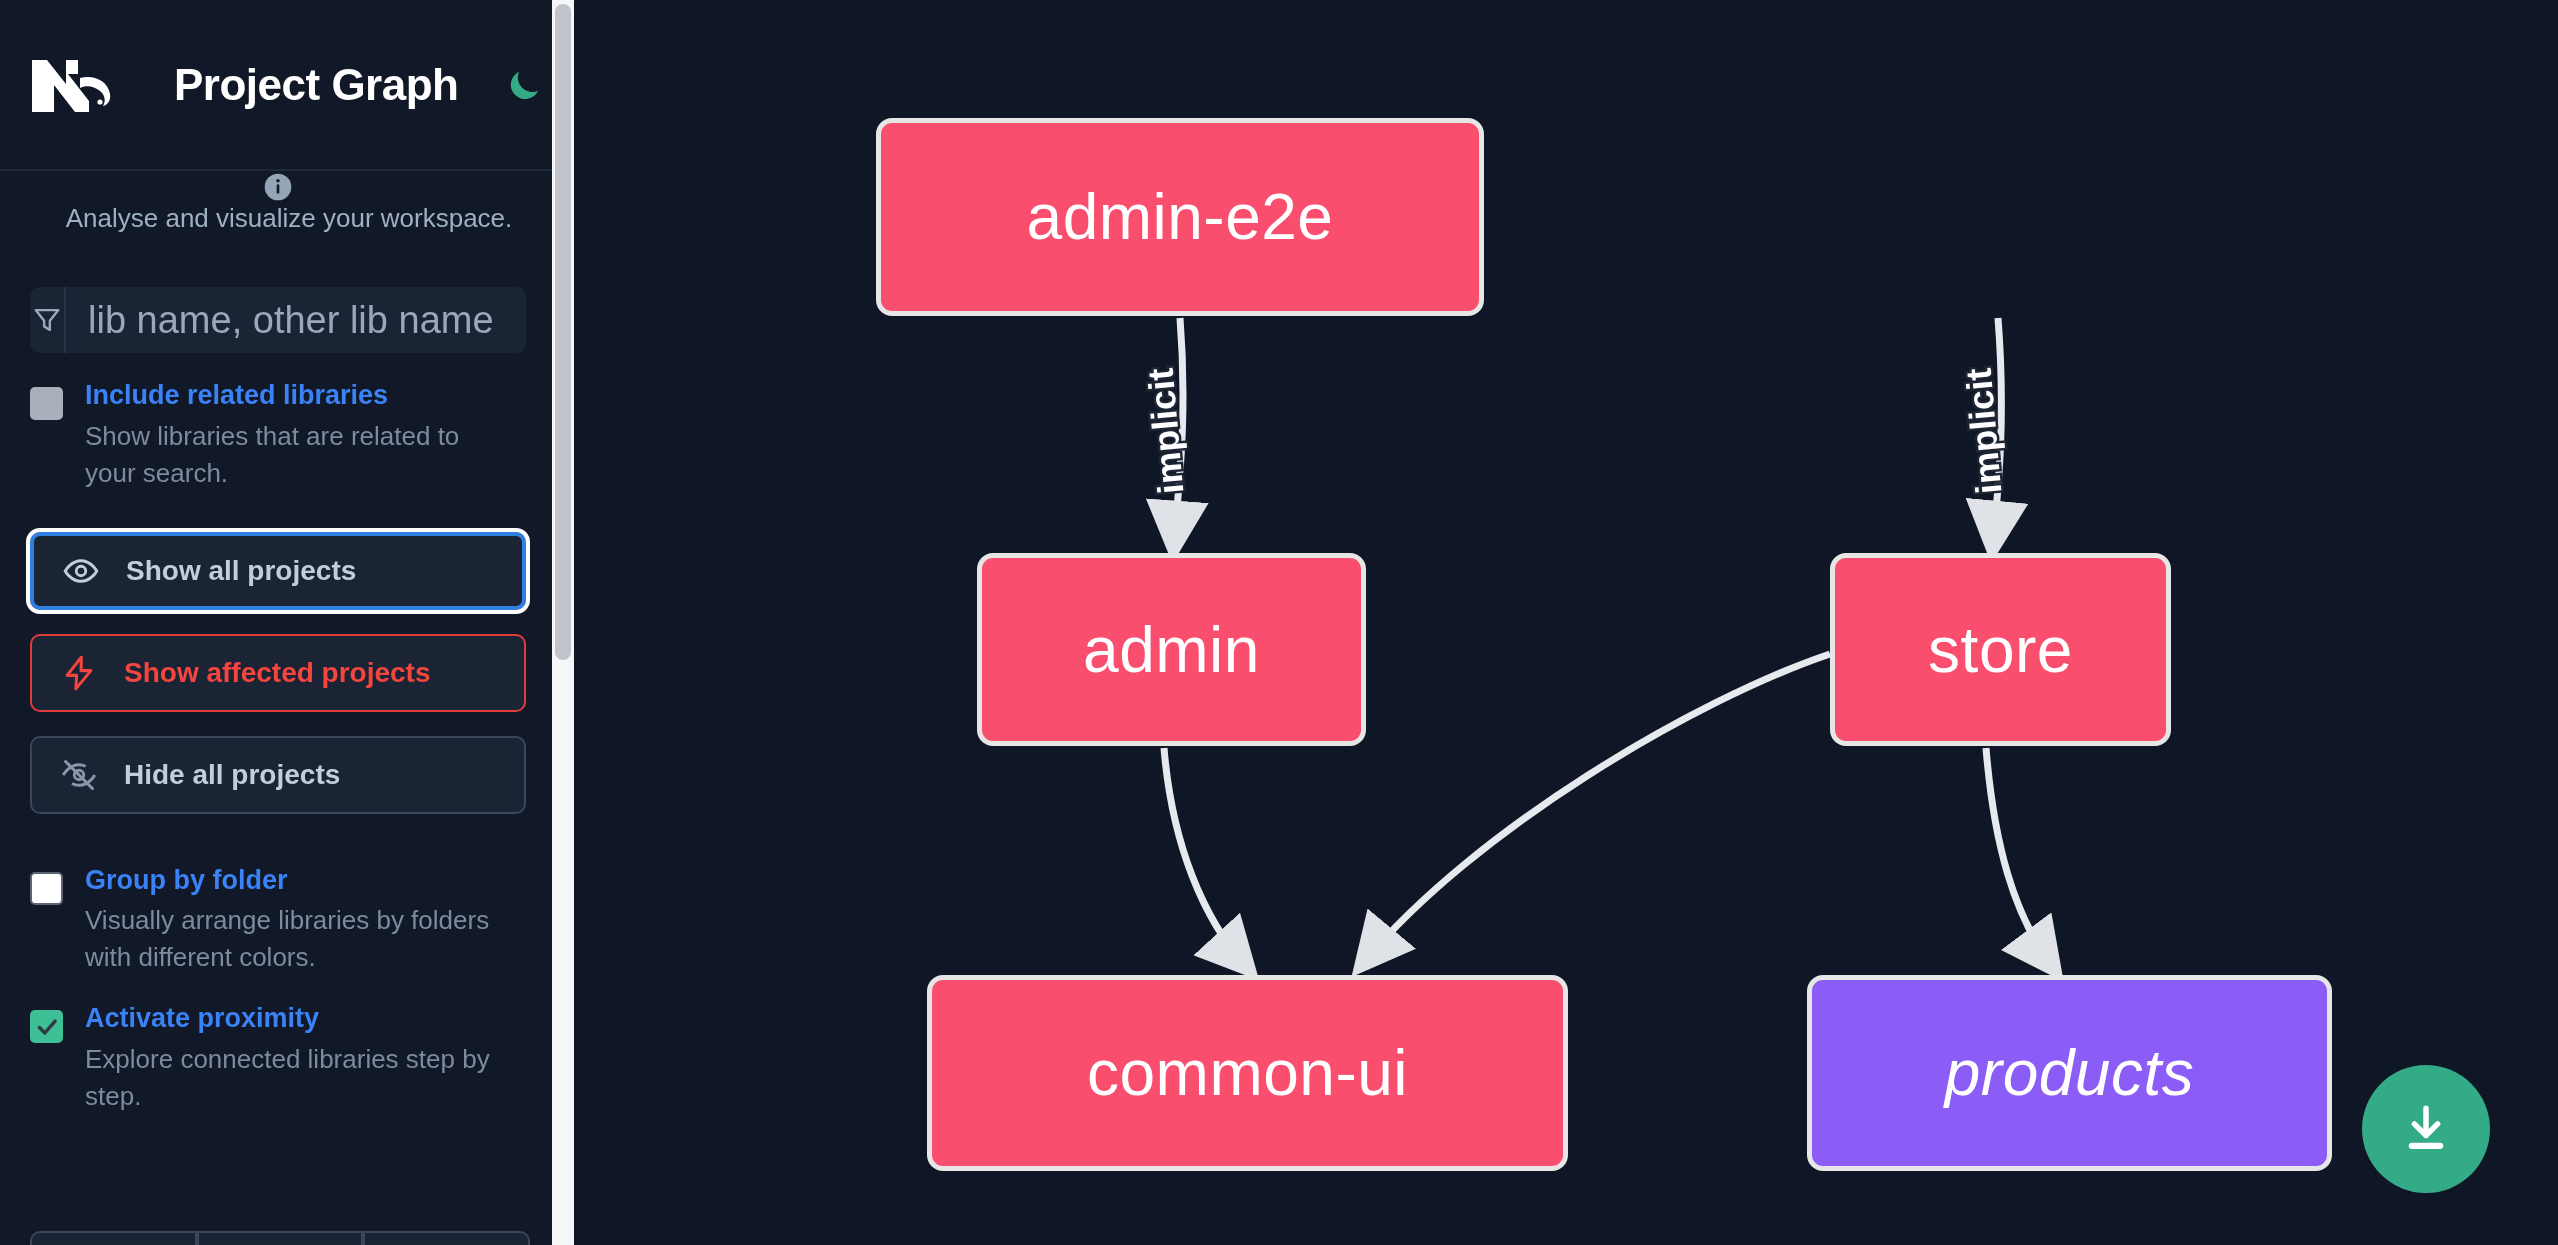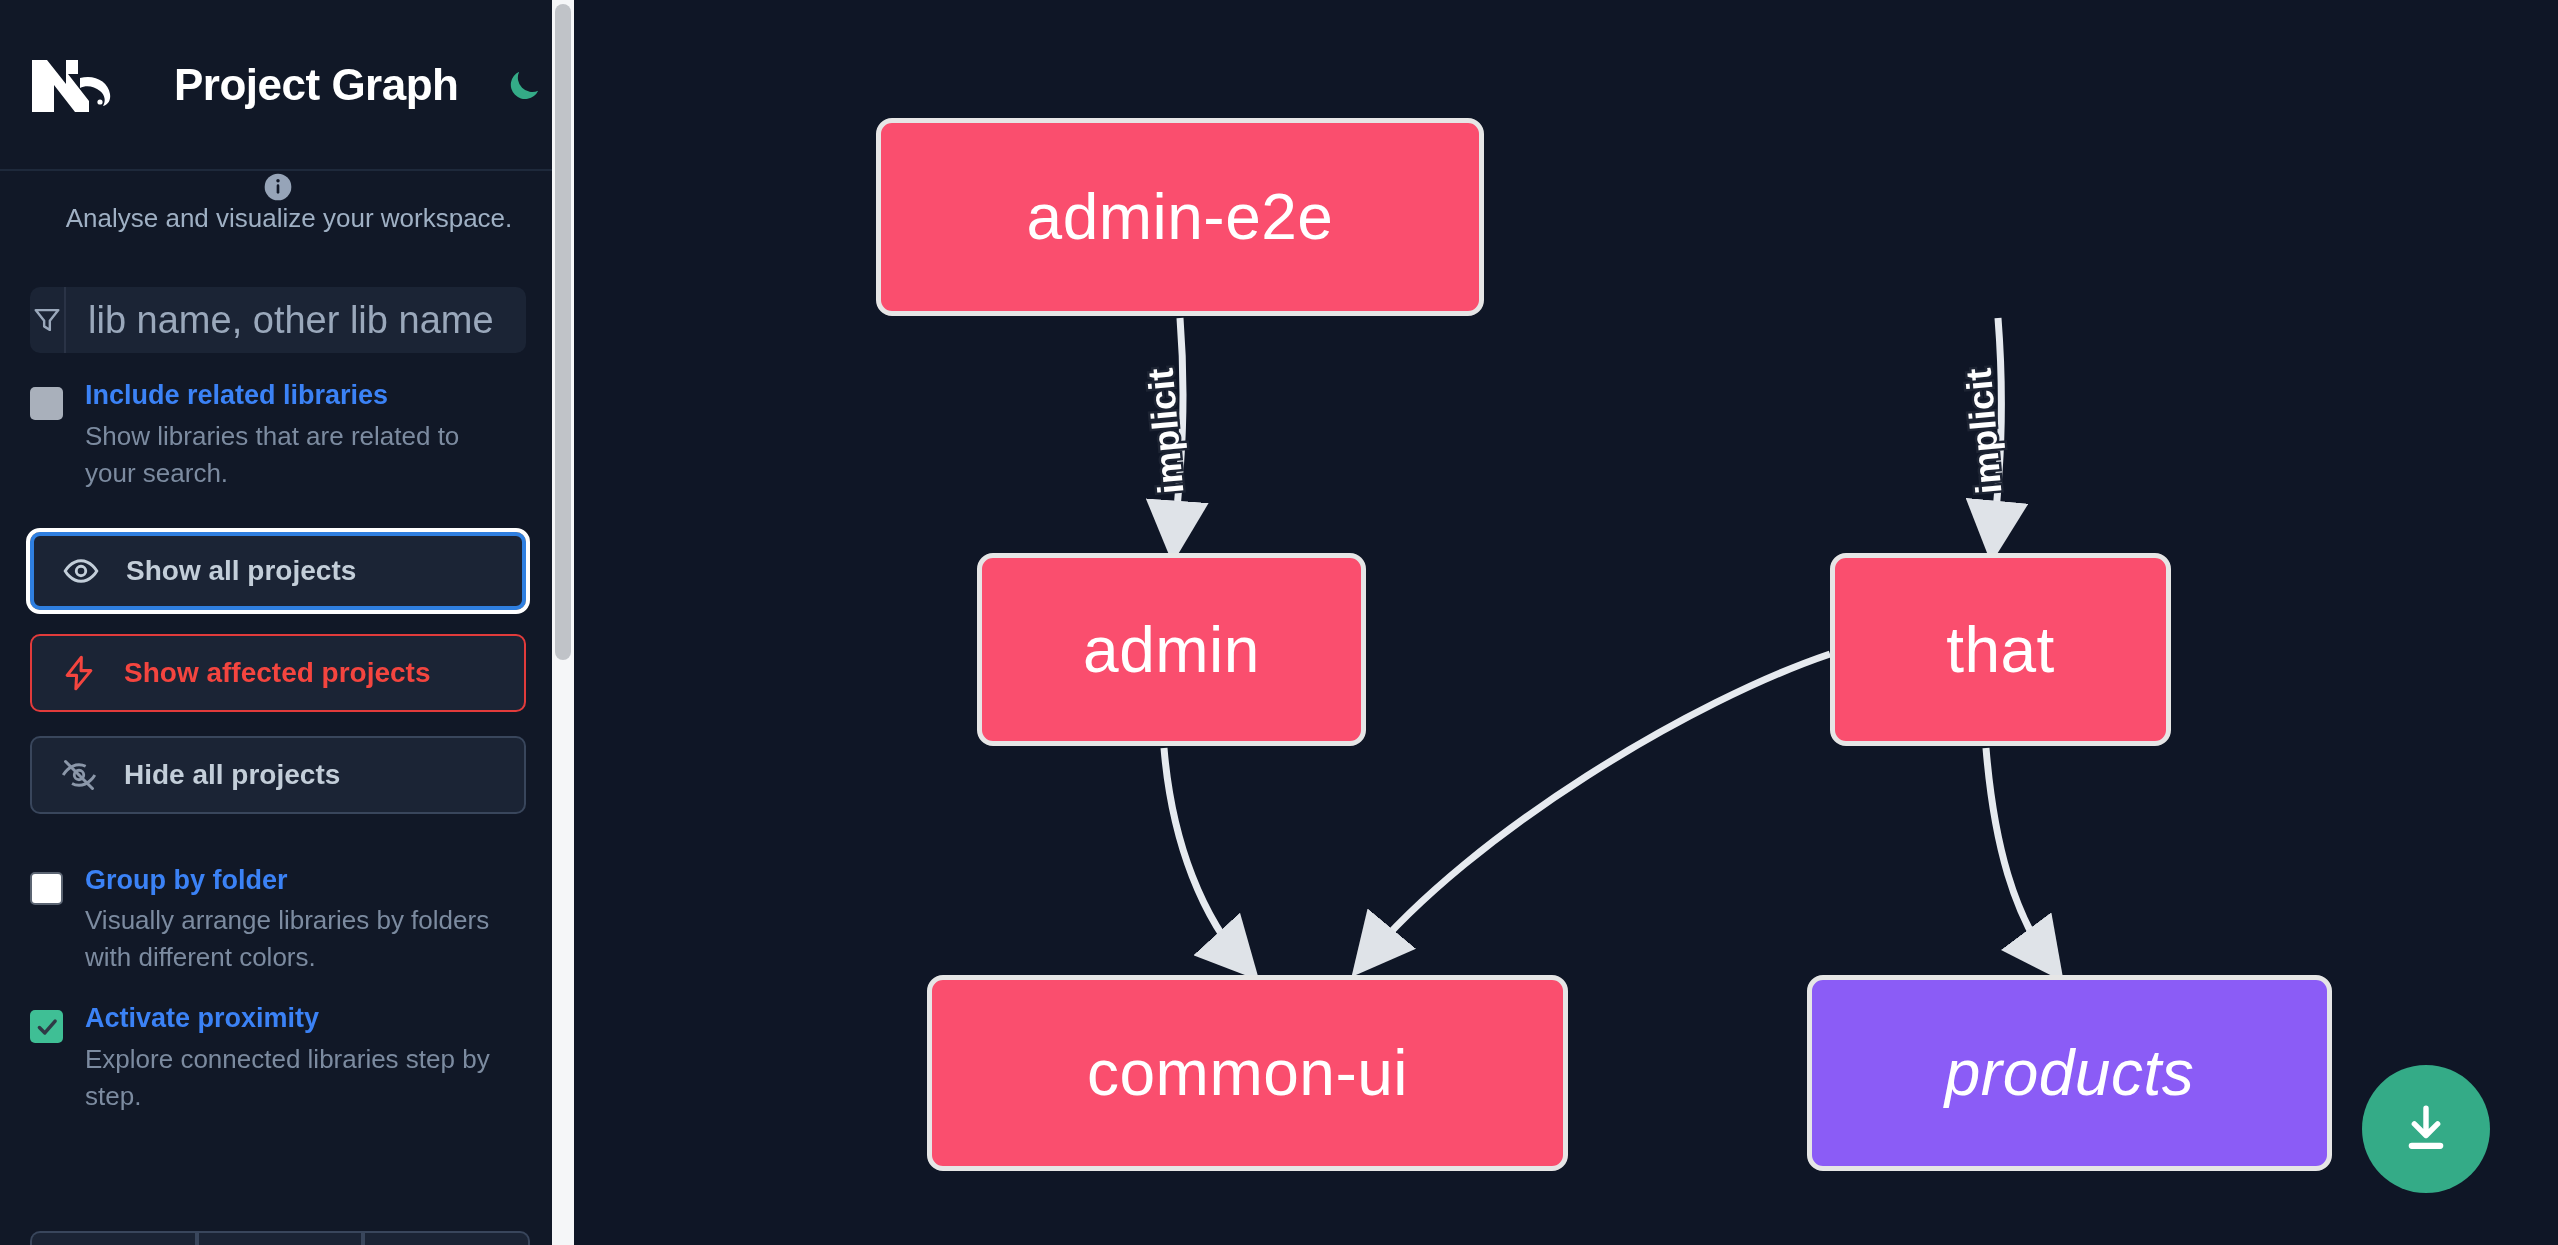--- a/index.html
+++ b/index.html
@@ -326,21 +326,21 @@
     <div class="gnode node-pink" style="left:302px; top:118px; width:608px; height:198px;justify-content:center;">
       <span>admin-e2e</span>
     </div>
 
 
     <div class="gnode node-pink" style="left:403px; top:553px; width:389px; height:193px;">
       <span>admin</span>
     </div>
 
     <div class="gnode node-pink" style="left:1256px; top:553px; width:341px; height:193px;">
-      <span>that</span>
+      <span>store</span>
     </div>
 
     <div class="gnode node-pink" style="left:353px; top:975px; width:641px; height:196px;">
       <span>common-ui</span>
     </div>
 
     <div class="gnode node-grey" style="left:1233px; top:975px; width:525px; height:196px;">
       <span>products</span>
     </div>
 

